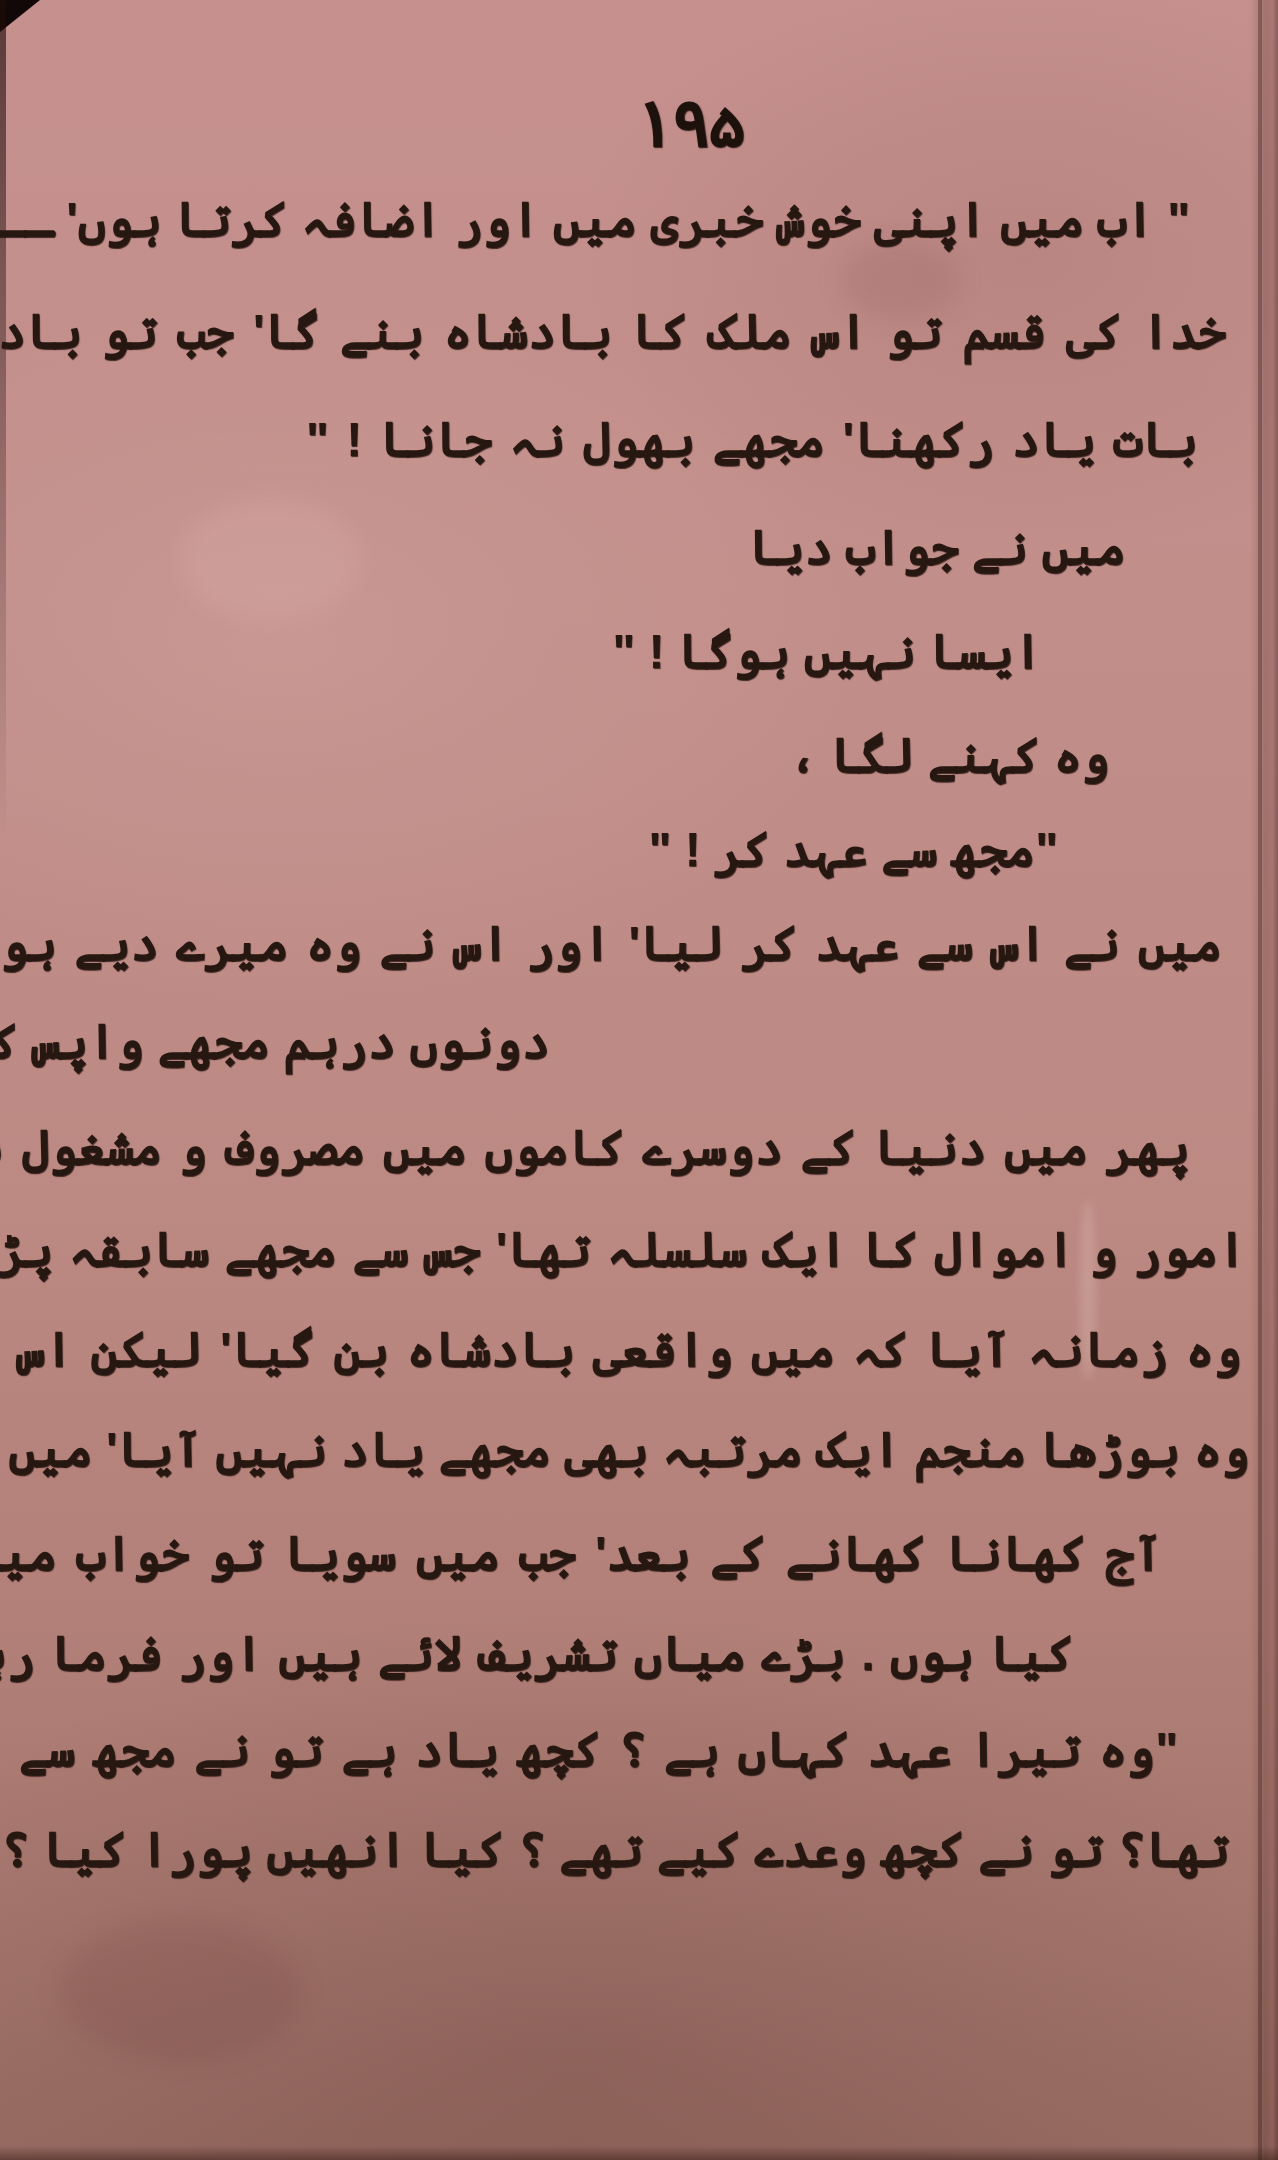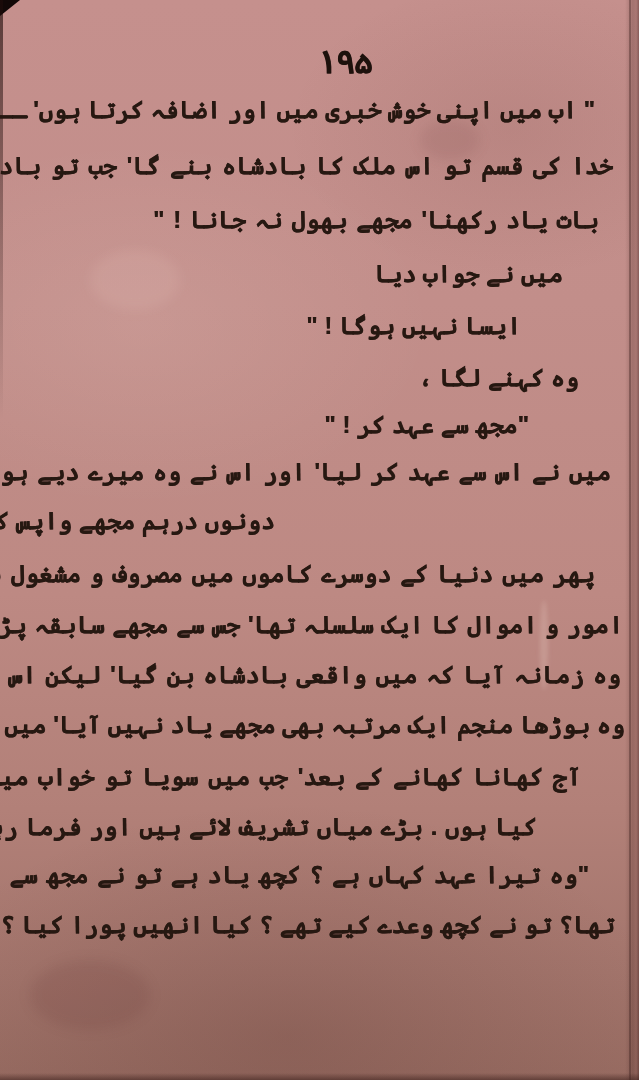--- a/index.html
+++ b/index.html
@@ -42,21 +42,21 @@
     white-space:nowrap;
     font-size:24px;font-weight:bold;
     color:#261811;
     text-shadow:0.35px 0.35px 0.5px rgba(30,14,10,0.8);
   }
   .l1 {top:96px;  right:44px;}
   .l2 {top:152px; right:26px; word-spacing:3px;}
   .l3 {top:206px; right:40px; word-spacing:2px;}
   .l4 {top:260px; right:76px;}
   .l5 {top:312px; right:118px;}
-  .l6 {top:364px; right:60px;}
+  .l6 {top:364px; right:84px;}
   .l7 {top:411px; right:110px;}
   .l8 {top:458px; right:28px; word-spacing:2px;}
   .l9 {top:507px; right:364px;}
   .l10{top:560px; right:44px; word-spacing:2px;}
   .l11{top:611px; right:16px; word-spacing:1px;}
   .l12{top:661px; right:18px; word-spacing:2px;}
   .l13{top:711px; right:14px;}
   .l14{top:763px; right:58px; word-spacing:3px;}
   .l15{top:813px; right:102px; word-spacing:1px;}
   .l16{top:861px; right:50px; word-spacing:2px;}

